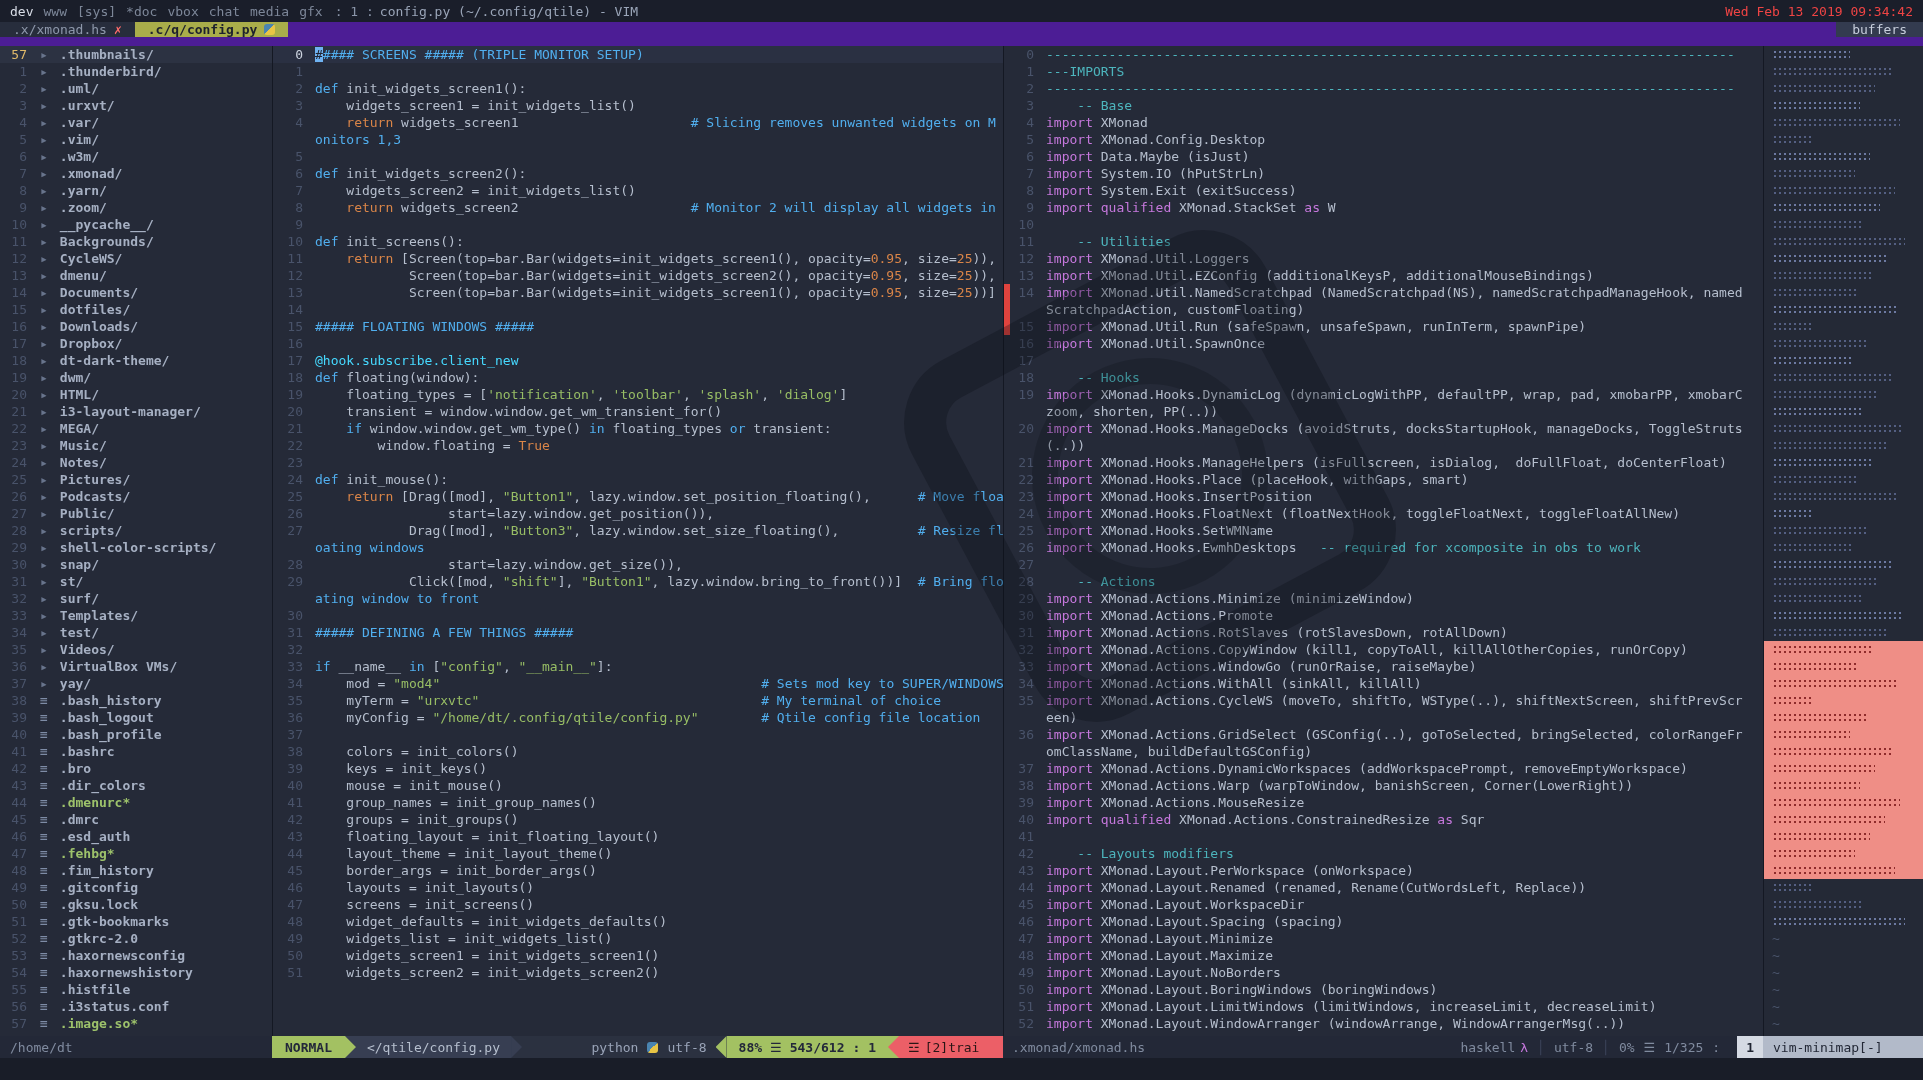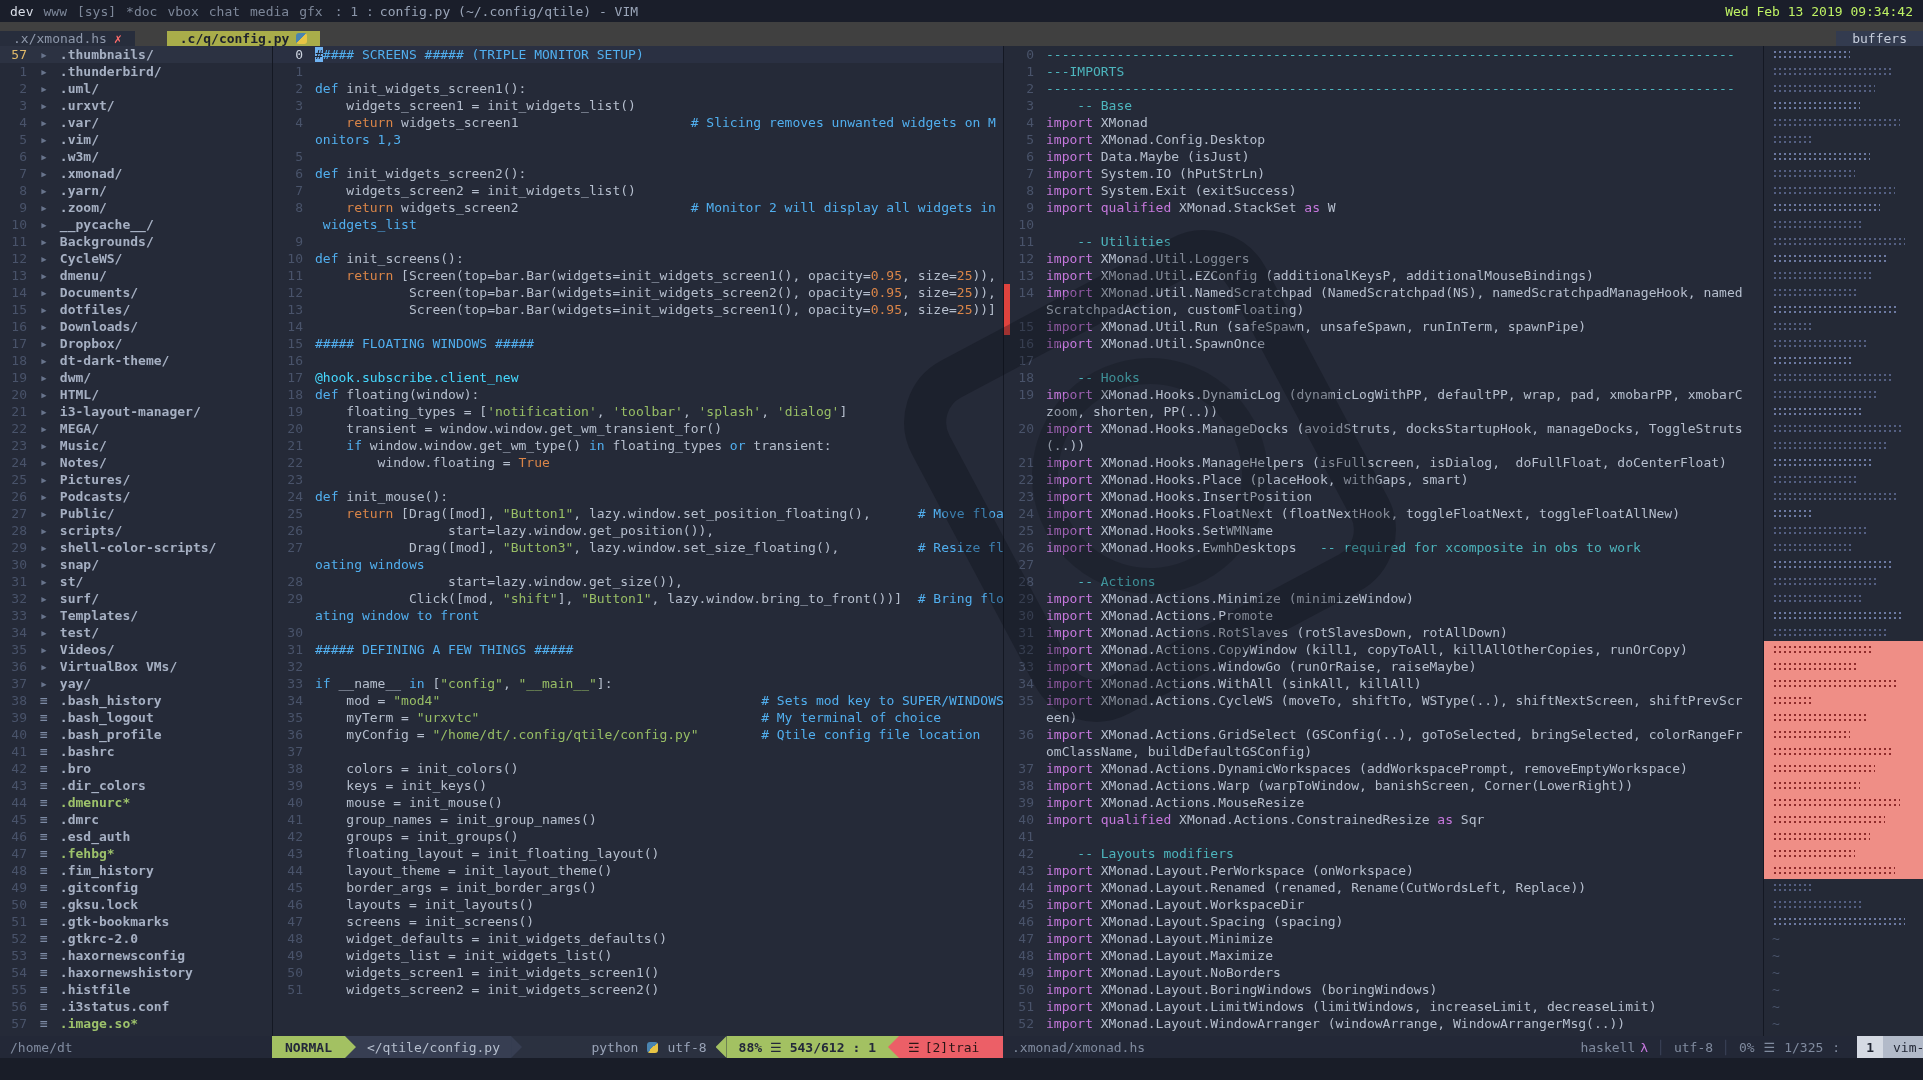--- a/index.html
+++ b/index.html
@@ -8,24 +8,24 @@
   .screen { width:1923px; height:1080px; display:flex; flex-direction:column; background:#252a38; }
 
   
   .topbar { height:22px; background:#1a1e2a; display:flex; align-items:center;
     justify-content:space-between; padding:0 10px; font-size:13px; flex:none; }
   .topbar-left { display:flex; align-items:center; white-space:pre; }
   .tags span { margin-right:10px; color:#7d8799; }
   .tags span.tag-active { color:#d9dee8; }
   .wm-sep { color:#8a95a9; margin:0 6px 0 2px; }
   .wm-title { color:#9aa5b8; }
-  .clock { color:#bef264; }
-
-  
-  .tabline { height:24px; background:#404040; display:flex; align-items:flex-end; font-size:13px; flex:none;gap:32px; }
+  .clock { color:#ef4444; }
+
+  
+  .tabline { height:24px; background:#4c1d95; display:flex; align-items:flex-start; font-size:13px; flex:none; }
   .tab { display:flex; align-items:center; gap:7px; padding:0 13px; cursor:default; }
   .tab-inactive { background:#272d3c; color:#8e98ab; }
   .tab-active { background:#a9ad4a; color:#1d212d; font-weight:bold; }
   .tab-x { color:#ff6c6b; font-weight:bold; }
   .pyicon { width:11px; height:11px; border-radius:3px; flex:none;
     background:linear-gradient(135deg,#4a84b0 50%,#e8c545 50%); display:inline-block; }
   .tabline-right { margin-left:auto; background:#333b4f; color:#c6cddb; display:flex;
     align-items:center; padding:0 16px; }
 
   
@@ -82,21 +82,21 @@
     transform:rotate(-28deg); border:42px solid rgba(9,12,20,0.30); border-radius:70px;
     pointer-events:none; }
   .watermark::after { content:""; position:absolute; inset:40px; border-radius:50%;
     border:26px solid rgba(9,12,20,0.22); }
 
   
   .statusrow { height:22px; display:flex; font-size:13px; flex:none; }
   .sl { display:flex; align-items:center; overflow:hidden; flex:none; }
   .sl-tree { width:272px; background:#232837; color:#808b9f; padding-left:10px; }
   .sl-py { width:731px; background:#2b3140; color:#9aa4b8; }
-  .sl-hs { width:880px; background:#232837; color:#808b9f; }
+  .sl-hs { width:760px; background:#232837; color:#808b9f; }
   .sl-mini { width:160px; background:#b2bac9; color:#232836; padding-left:10px; }
   .seg-mode { background:#a3c162; color:#23283a; font-weight:bold; padding:0 13px; height:100%;
     display:flex; align-items:center; }
   .seg-path { background:#373e52; color:#b6bfce; padding:12px 11px; height:100%;
     display:flex; align-items:center; }
   .pl { width:11px; height:22px; position:relative; flex:none; background:var(--to); }
   .pl::before { content:""; position:absolute; inset:0; background:var(--from);
     clip-path:polygon(0 0,100% 50%,0 100%); }
   .pr { width:11px; height:22px; position:relative; flex:none; background:var(--to); }
   .pr::before { content:""; position:absolute; inset:0; background:var(--from);
@@ -205,21 +205,20 @@
         <div class="crow cursorline"><span class="ln lncur">0</span><span class="code"><span class="cursor-block">#</span><span class="tok-com">#### SCREENS ##### (TRIPLE MONITOR SETUP)</span></span></div>
         <div class="crow"><span class="ln">1</span><span class="code"></span></div>
         <div class="crow"><span class="ln">2</span><span class="code"><span class="tok-kw">def</span> init_widgets_screen1():</span></div>
         <div class="crow"><span class="ln">3</span><span class="code">    widgets_screen1 = init_widgets_list()</span></div>
         <div class="crow"><span class="ln">4</span><span class="code">    <span class="tok-kw2">return</span> widgets_screen1                      <span class="tok-com"># Slicing removes unwanted widgets on M</span></span></div>
         <div class="crow"><span class="ln"></span><span class="code"><span class="tok-com">onitors 1,3</span></span></div>
         <div class="crow"><span class="ln">5</span><span class="code"></span></div>
         <div class="crow"><span class="ln">6</span><span class="code"><span class="tok-kw">def</span> init_widgets_screen2():</span></div>
         <div class="crow"><span class="ln">7</span><span class="code">    widgets_screen2 = init_widgets_list()</span></div>
         <div class="crow"><span class="ln">8</span><span class="code">    <span class="tok-kw2">return</span> widgets_screen2                      <span class="tok-com"># Monitor 2 will display all widgets in</span></span></div>
-        <div class="crow"><span class="ln"></span><span class="code"><span class="tok-com"> widgets_list</span></span></div>
         <div class="crow"><span class="ln">9</span><span class="code"></span></div>
         <div class="crow"><span class="ln">10</span><span class="code"><span class="tok-kw">def</span> init_screens():</span></div>
         <div class="crow"><span class="ln">11</span><span class="code">    <span class="tok-kw2">return</span> [Screen(top=bar.Bar(widgets=init_widgets_screen1(), opacity=<span class="tok-num">0.95</span>, size=<span class="tok-num">25</span>)),</span></div>
         <div class="crow"><span class="ln">12</span><span class="code">            Screen(top=bar.Bar(widgets=init_widgets_screen2(), opacity=<span class="tok-num">0.95</span>, size=<span class="tok-num">25</span>)),</span></div>
         <div class="crow"><span class="ln">13</span><span class="code">            Screen(top=bar.Bar(widgets=init_widgets_screen1(), opacity=<span class="tok-num">0.95</span>, size=<span class="tok-num">25</span>))]</span></div>
         <div class="crow"><span class="ln">14</span><span class="code"></span></div>
         <div class="crow"><span class="ln">15</span><span class="code"><span class="tok-com">##### FLOATING WINDOWS #####</span></span></div>
         <div class="crow"><span class="ln">16</span><span class="code"></span></div>
         <div class="crow"><span class="ln">17</span><span class="code"><span class="tok-dec">@hook.subscribe.client_new</span></span></div>
         <div class="crow"><span class="ln">18</span><span class="code"><span class="tok-kw">def</span> floating(window):</span></div>

